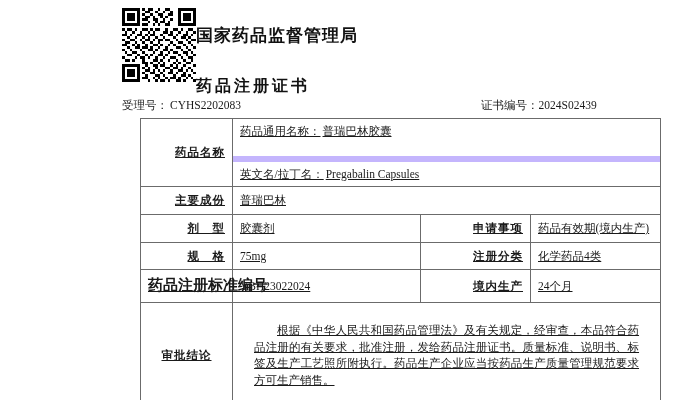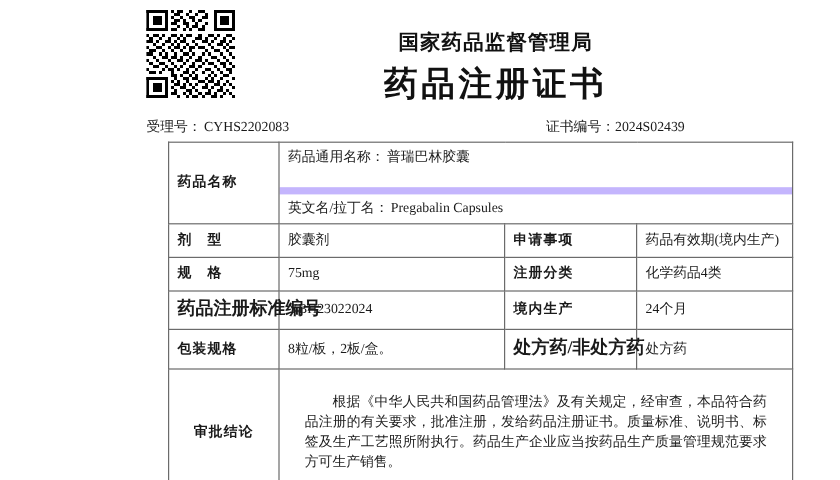--- a/index.html
+++ b/index.html
@@ -32,76 +32,76 @@
     width: 74px;
     height: 74px;
     background-color: #ffffff;
   }
   .qr svg { display: block; }
   .title-block {
     position: absolute;
     left: 196px;
     top: 0;
     right: 0;
-    text-align: center;
     padding-right: 70px;
   }
   .org-name {
     font-size: 17px;
     font-weight: bold;
     letter-spacing: 1px;
     margin-top: 24px;
     color: #111;
   }
   .doc-title {
-    font-size: 28px;
+    font-size: 16px;
     font-weight: bold;
     letter-spacing: 3px;
-    margin-top: 4px;
+    margin-top: 29px;
     color: #111;
   }
   
   .meta-row {
     position: relative;
     height: 20px;
     font-size: 11.5px;
   }
   .accept-no {
     position: absolute;
     left: 122px;
     top: 0;
     white-space: nowrap;
   }
   .accept-label { }
   .accept-value { margin-left: 2px; }
   .cert-no {
     position: absolute;
-    left: 455px;
+    left: 481px;
     top: 0;
     white-space: nowrap;
   }
   
   .tbl {
     position: absolute;
     left: 140px;
     top: 118px;
     width: 520px;
     border-collapse: collapse;
     table-layout: fixed;
     font-size: 11.5px;
   }
   .tbl td {
     border: 1px solid #6b6b6b;
     padding: 5px 7px;
     vertical-align: middle;
     line-height: 1.45;
+    text-decoration: underline;
   }
   .lbl {
     width: 92px;
-    text-align: left;
+    text-align: right;
     font-weight: bold;
     letter-spacing: 1px;
     white-space: nowrap;
   }
   .lbl-narrow {
     width: 92px;
     text-align: left;
     font-weight: bold;
     letter-spacing: 0px;
     white-space: nowrap;
@@ -399,44 +399,42 @@
         <td class="val val-sub" colspan="3">
           <span class="subrow">
             <span class="sub-label">药品通用名称：</span><span class="sub-value">普瑞巴林胶囊</span>
           </span>
           <span class="subrow">
             <span class="sub-label">英文名/拉丁名：</span><span class="sub-value">Pregabalin Capsules</span>
           </span>
         </td>
       </tr>
       <tr>
+        <td class="lbl">主要成份</td>
+        <td class="val" colspan="3">普瑞巴林</td>
+      </tr>
+      <tr>
         <td class="lbl">剂　型</td>
         <td class="val">胶囊剂</td>
         <td class="lbl">申请事项</td>
         <td class="val">药品有效期(境内生产)</td>
       </tr>
       <tr>
         <td class="lbl">规　格</td>
         <td class="val">75mg</td>
         <td class="lbl">注册分类</td>
         <td class="val">化学药品4类</td>
       </tr>
       <tr>
         <td class="lbl-narrow">药品注册标准编号</td>
         <td class="val">YBH23022024</td>
         <td class="lbl">境内生产</td>
         <td class="val">24个月</td>
       </tr>
       <tr>
-        <td class="lbl">包装规格</td>
-        <td class="val">8粒/板，2板/盒。</td>
-        <td class="lbl-narrow">处方药/非处方药</td>
-        <td class="val">处方药</td>
-      </tr>
-      <tr>
         <td class="lbl lbl-tall">审批结论</td>
         <td class="conclusion-cell" colspan="3">
           <p>根据《中华人民共和国药品管理法》及有关规定，经审查，本品符合药品注册的有关要求，批准注册，发给药品注册证书。质量标准、说明书、标签及生产工艺照所附执行。药品生产企业应当按药品生产质量管理规范要求方可生产销售。</p>
         </td>
       </tr>
     </tbody>
   </table>
 
 </div>
 

